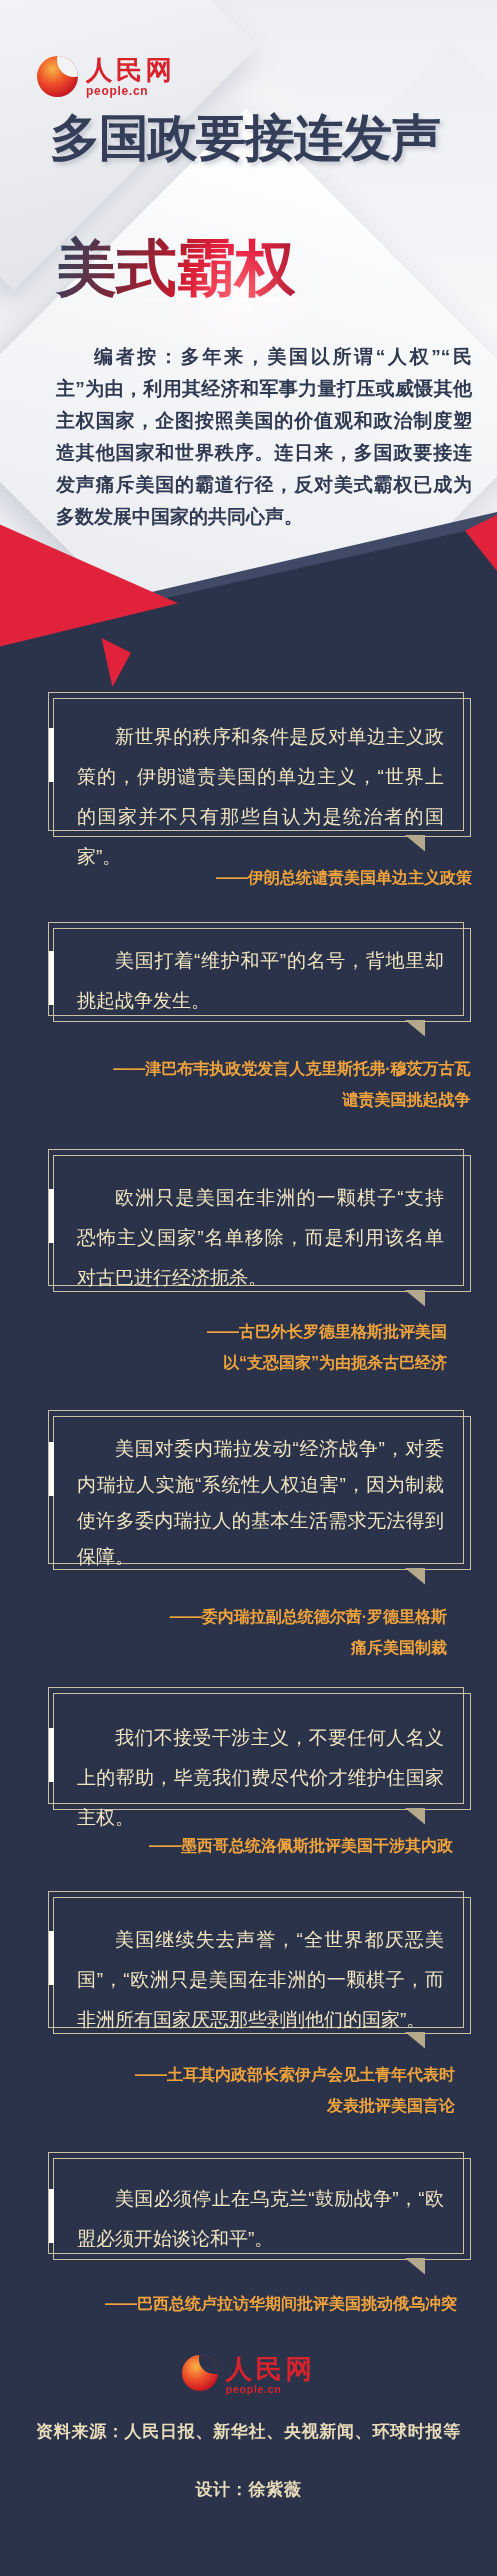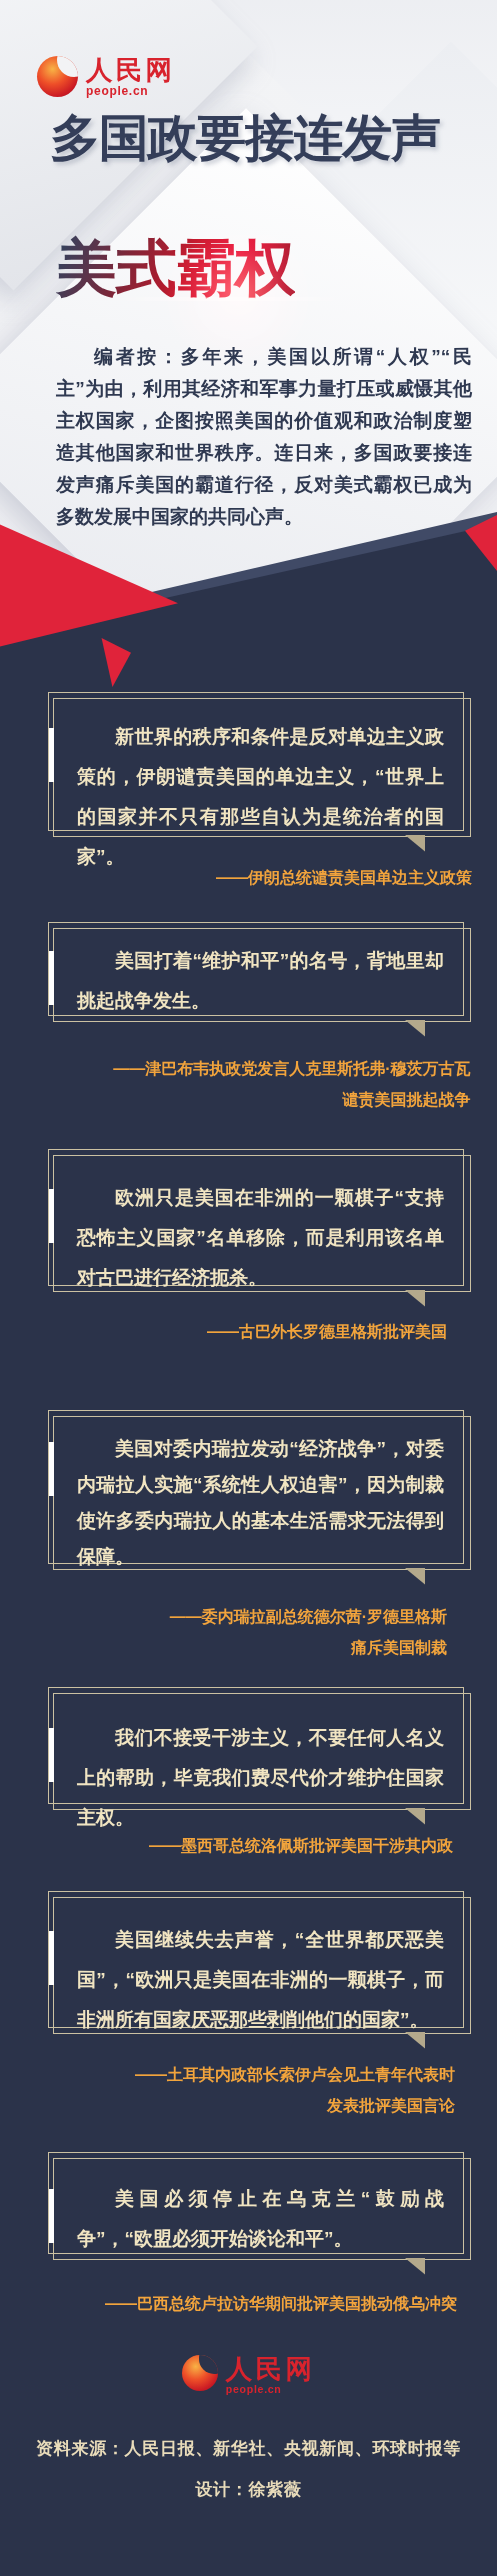--- a/index.html
+++ b/index.html
@@ -68,29 +68,29 @@
           font-weight:bold;color:#2f3951;text-align:justify;text-indent:2em;}
 
   
   .card{position:absolute;left:48px;width:424px;}
   .b1,.b2{position:absolute;border:0.7px solid var(--tan,#cbc1a2);}
   .b1{left:0;top:0;width:416px;}
   .b2{left:5.3px;top:6px;width:418px;}
   .qbar{position:absolute;left:1.3px;width:4.6px;height:54px;background:#ffffff;}
   .tail{position:absolute;left:357px;width:20px;height:16.6px;background:#b4a98c;
         clip-path:polygon(0 0,100% 0,100% 100%);}
-  .qtext{position:absolute;left:29px;right:28px;font-size:19px;font-weight:bold;
+  .qtext{position:absolute;left:29px;right:28px;font-size:19px;font-weight:normal;
          color:var(--cream,#f1e5c2);text-align:justify;text-indent:2em;}
   .attr{position:absolute;left:26.5px;text-align:right;font-size:16px;font-weight:bold;
         color:var(--orange,#f2a43c);line-height:31px;}
 
   
   .foot-line{position:absolute;left:0;right:0;text-align:center;font-size:17px;font-weight:bold;
              color:var(--footer-text,#e9dcba);letter-spacing:0.7px;}
-  #foot-source{top:2420px;margin-top:17px;}
+  #foot-source{top:2420px;}
   #foot-editor{top:2449px;}
   #foot-designer{top:2478px;}
 </style>
 </head>
 <body>
 
 <div id="page">
 
   <div id="header-bg">
     <div class="diamond d1"></div>
@@ -145,20 +145,21 @@
       </div>
       <div class="card" style="top: 1149px; height: 153px;">
         <div class="b1" style="height: 137px;"></div>
         <div class="b2" style="height: 137px;"></div>
         <div class="qbar" style="top: 40px;"></div>
         <div class="tail" style="top: 141px;"></div>
         <div class="qtext" style="top: 29px; line-height: 40px;">欧洲只是美国在非洲的一颗棋子“支持恐怖主义国家”名单移除，而是利用该名单对古巴进行经济扼杀。</div>
       </div>
       <div class="attr" style="top: 1316px; right: 50px;">
         <div class="attr-line">——古巴外长罗德里格斯批评美国</div>
+        <div class="attr-line">以“支恐国家”为由扼杀古巴经济</div>
       </div>
       <div class="card" style="top: 1410px; height: 170px;">
         <div class="b1" style="height: 154px;"></div>
         <div class="b2" style="height: 154px;"></div>
         <div class="qbar" style="top: 32px;"></div>
         <div class="tail" style="top: 158px;"></div>
         <div class="qtext" style="top: 21px; line-height: 36px;">美国对委内瑞拉发动“经济战争”，对委内瑞拉人实施“系统性人权迫害”，因为制裁使许多委内瑞拉人的基本生活需求无法得到保障。</div>
       </div>
       <div class="attr" style="top: 1601px; right: 50px;">
         <div class="attr-line">——委内瑞拉副总统德尔茜·罗德里格斯</div>

